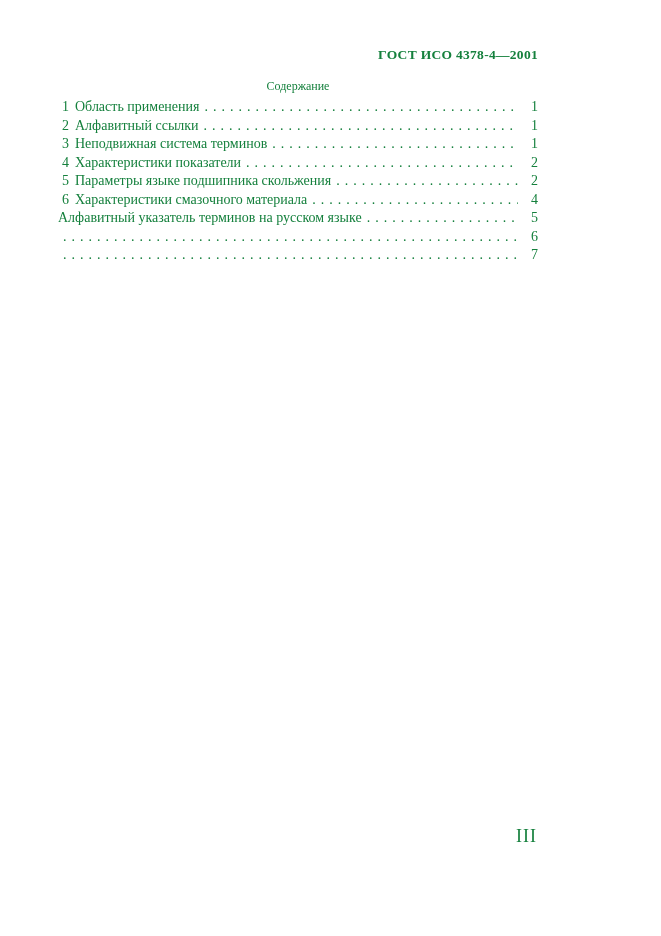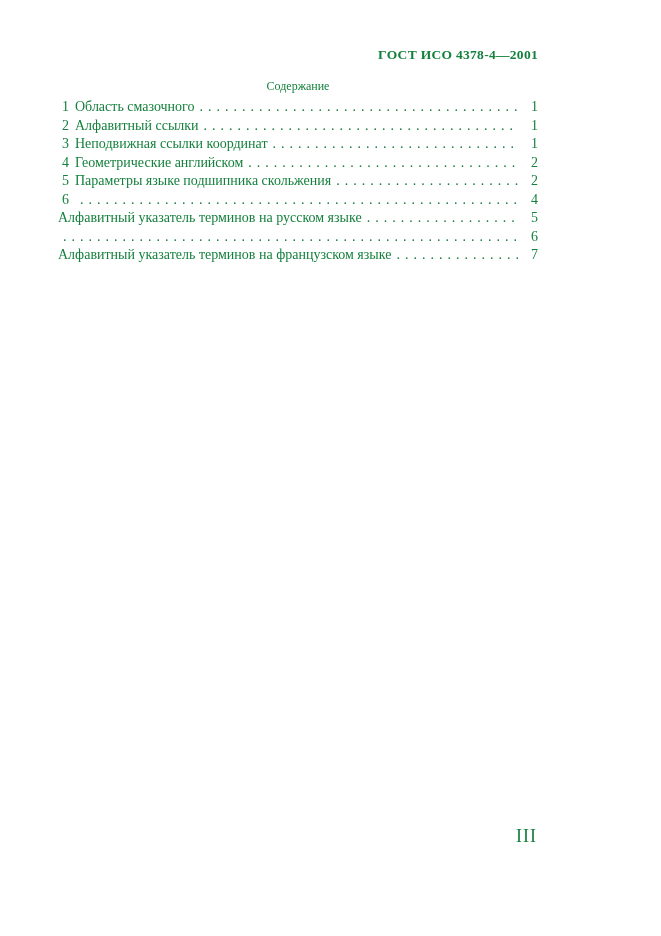--- a/index.html
+++ b/index.html
@@ -88,72 +88,72 @@
 <div class="page">
 
   <div class="doc-number">ГОСТ ИСО 4378-4—2001</div>
 
   <div class="toc-title">Содержание</div>
 
   <div class="toc-list">
 
     <div class="toc-row">
       <span class="toc-num">1</span>
-      <span class="toc-label">Область смазочного</span>
+      <span class="toc-label">Область применения</span>
       <span class="toc-leader">........................................................................................................................</span>
       <span class="toc-page">1</span>
     </div>
 
     <div class="toc-row">
       <span class="toc-num">2</span>
       <span class="toc-label">Алфавитный ссылки</span>
       <span class="toc-leader">........................................................................................................................</span>
       <span class="toc-page">1</span>
     </div>
 
     <div class="toc-row">
       <span class="toc-num">3</span>
-      <span class="toc-label">Неподвижная ссылки координат</span>
+      <span class="toc-label">Неподвижная система терминов</span>
       <span class="toc-leader">........................................................................................................................</span>
       <span class="toc-page">1</span>
     </div>
 
     <div class="toc-row">
       <span class="toc-num">4</span>
-      <span class="toc-label">Геометрические английском</span>
+      <span class="toc-label">Характеристики показатели</span>
       <span class="toc-leader">........................................................................................................................</span>
       <span class="toc-page">2</span>
     </div>
 
     <div class="toc-row">
       <span class="toc-num">5</span>
       <span class="toc-label">Параметры языке подшипника скольжения</span>
       <span class="toc-leader">........................................................................................................................</span>
       <span class="toc-page">2</span>
     </div>
 
     <div class="toc-row">
       <span class="toc-num">6</span>
+      <span class="toc-label">Характеристики смазочного материала</span>
       <span class="toc-leader">........................................................................................................................</span>
       <span class="toc-page">4</span>
     </div>
 
     <div class="toc-row">
       <span class="toc-label">Алфавитный указатель терминов на русском языке</span>
       <span class="toc-leader">........................................................................................................................</span>
       <span class="toc-page">5</span>
     </div>
 
     <div class="toc-row">
       <span class="toc-leader">........................................................................................................................</span>
       <span class="toc-page">6</span>
     </div>
 
     <div class="toc-row">
-      <span class="toc-label">Алфавитный указатель терминов на французском языке</span>
       <span class="toc-leader">........................................................................................................................</span>
       <span class="toc-page">7</span>
     </div>
 
   </div>
 
   <div class="page-roman">III</div>
 
 </div>
 

